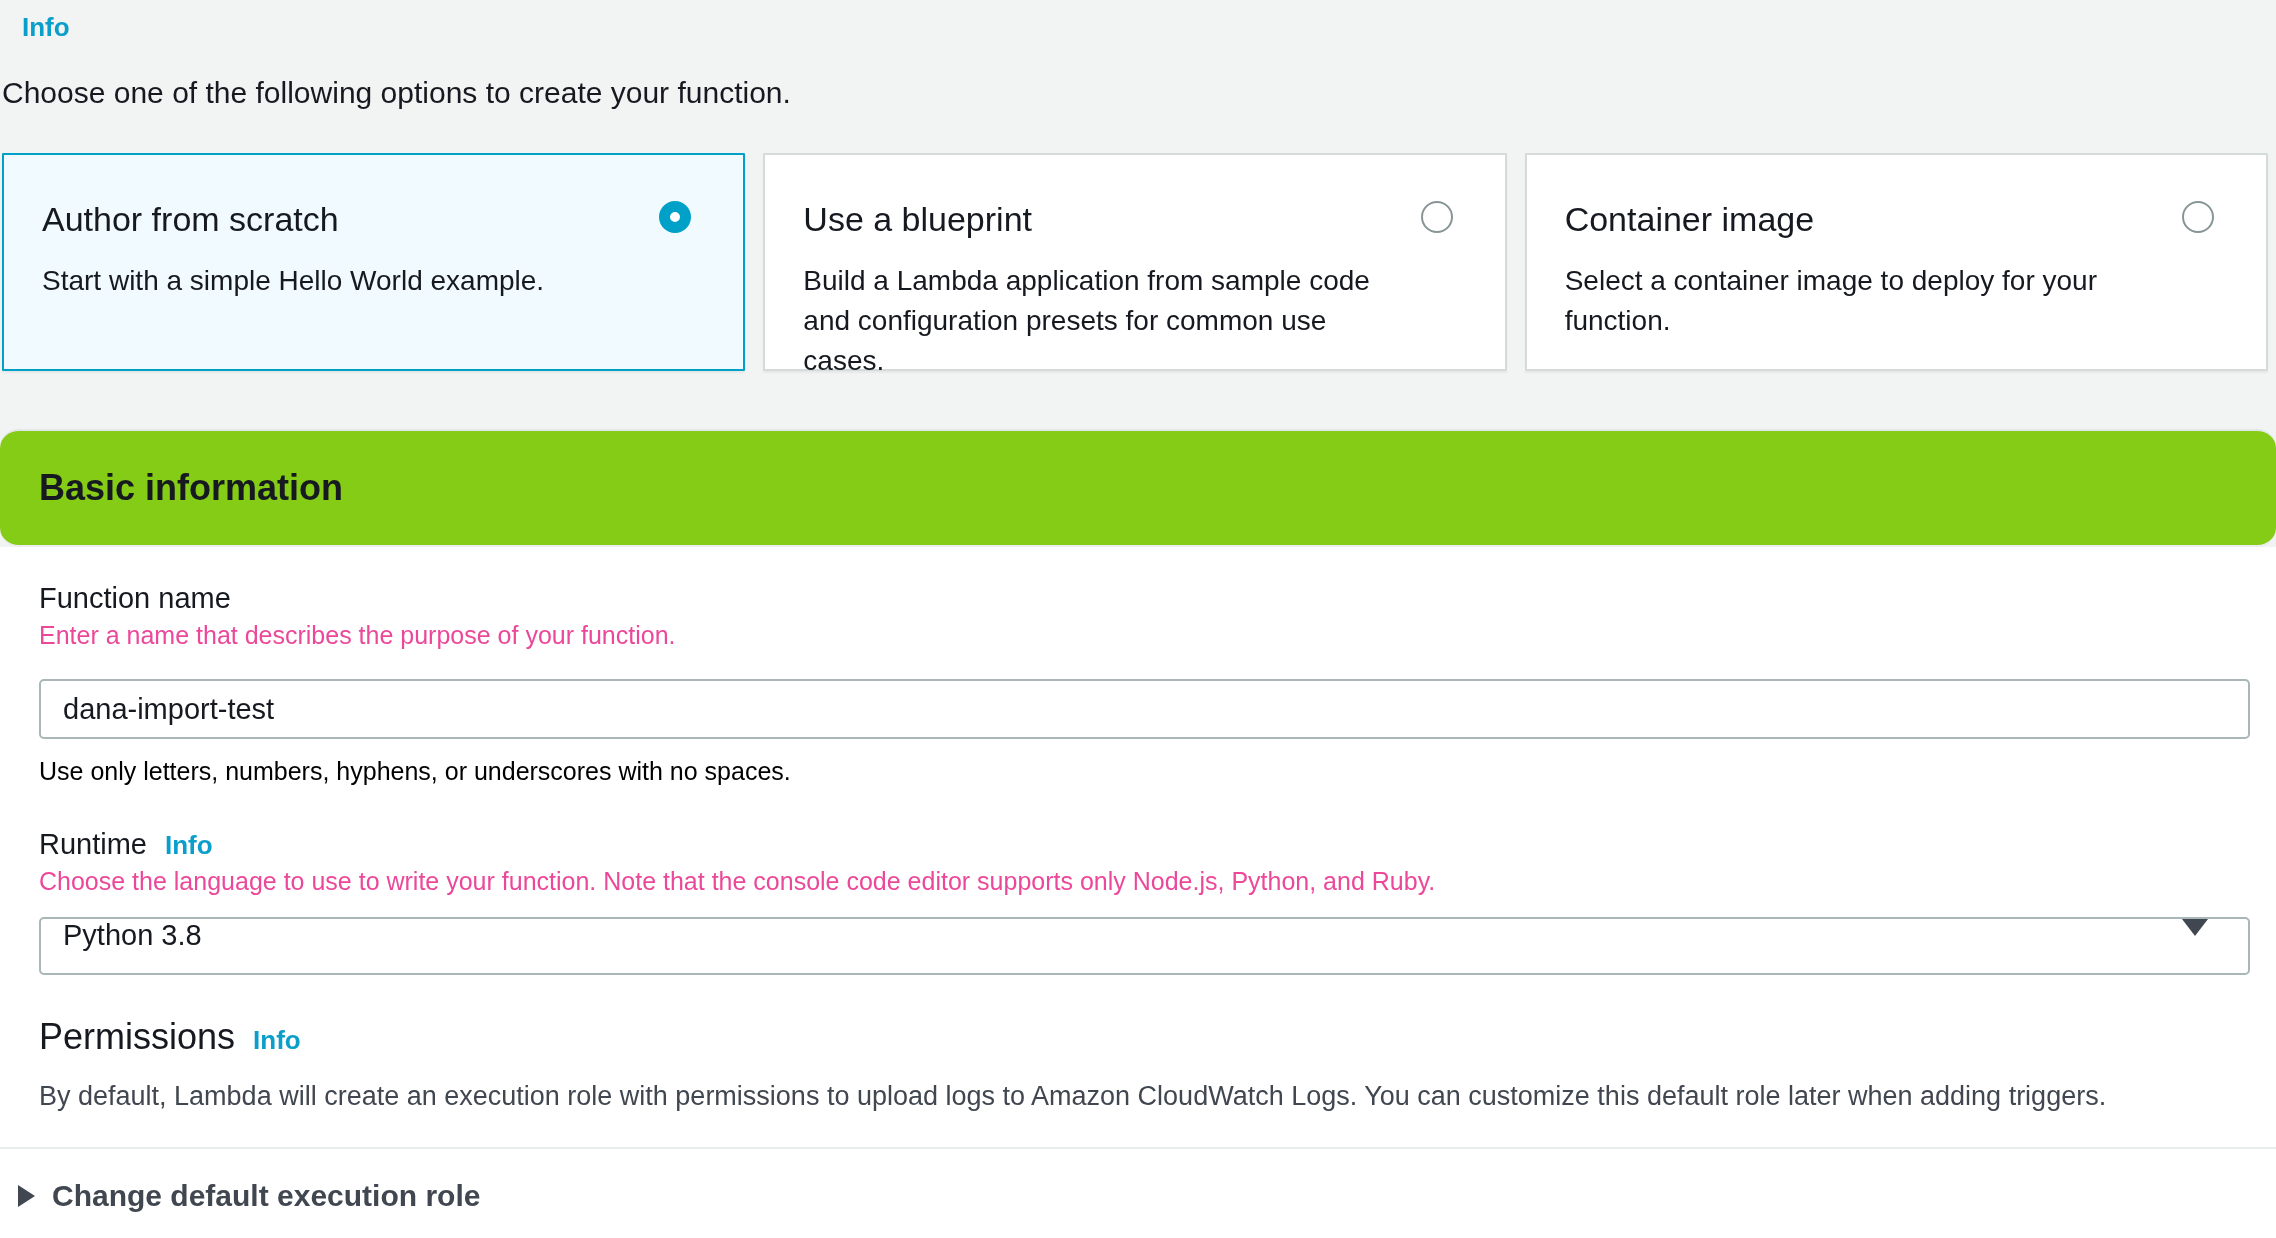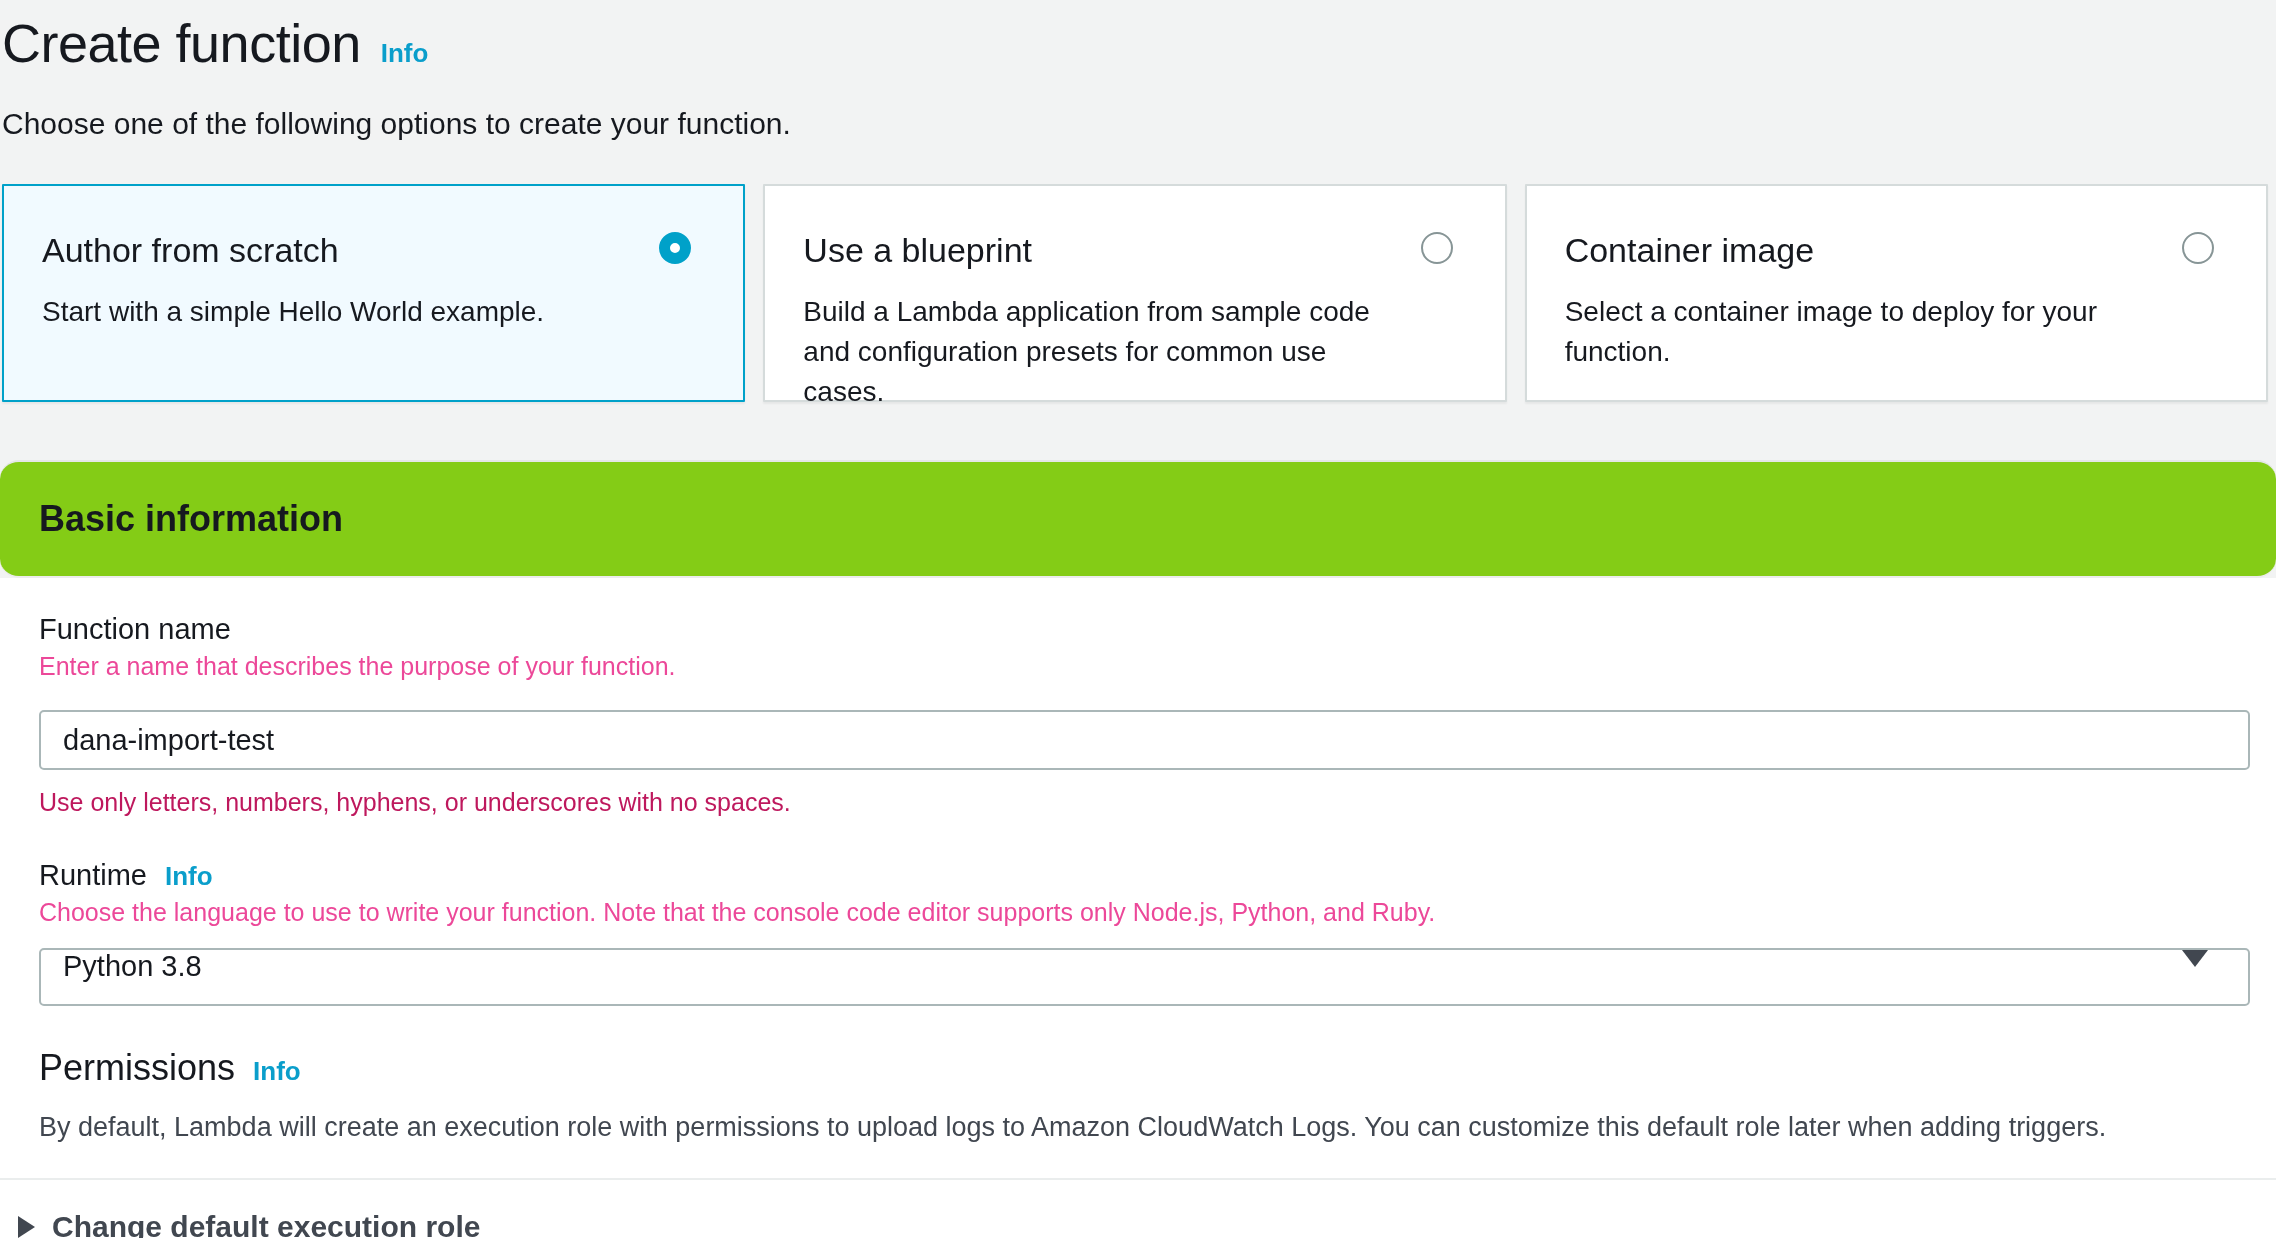--- a/index.html
+++ b/index.html
@@ -43,21 +43,21 @@
     border-top: 2px solid #e4e7e7; border-bottom: 2px solid #ececec;
     display: flex; align-items: center; padding-left: 39px; border-radius: 19px;
   }
   .panel-header h2 { font-size: 36px; font-weight: 700; color: #16191f; }
 
   .panel-body { background: #ffffff; padding: 34px 26px 32px 39px; }
 
   .field-label-row { display: flex; align-items: baseline; }
   .field-label { font-size: 29px; line-height: 34px; color: #16191f; }
   .field-desc  { margin-top: 4px; font-size: 25px; line-height: 32px; color: #ec4899; }
-  .constraint  { margin-top: 16px; font-size: 25px; line-height: 32px; color: #be185d; }
+  .constraint  { margin-top: 16px; font-size: 25px; line-height: 32px; color: #000000; }
 
   .text-input {
     margin-top: 28px; width: 100%; height: 60px;
     border: 2px solid #aab7b8; border-radius: 5px;
     padding: 0 22px; font-size: 29px; color: #16191f;
     font-family: "Liberation Sans", sans-serif; background: #fff; outline: none;
   }
 
   .field-block { margin-top: 40px; }
   .label-info { font-size: 26px; font-weight: 700; color: #0a9ecb; margin-left: 18px; text-decoration: none; cursor: pointer; }
@@ -89,21 +89,20 @@
     border-top: 11px solid transparent; border-bottom: 11px solid transparent;
     border-left: 17px solid #414750; margin-right: 17px;
   }
   .expander-label { font-size: 30px; font-weight: 700; color: #414750; }
 </style>
 </head>
 <body>
 
 <div class="top">
   <div class="title-row">
-    <h1 class="page-title">Create function</h1>
     <a class="info-link">Info</a>
   </div>
   <div class="subtitle">Choose one of the following options to create your function.</div>
 </div>
 
 <div class="cards">
   <div class="card selected">
     <div class="card-title">Author from scratch</div>
     <div class="card-desc">Start with a simple Hello World example.</div>
     <div class="radio on"></div>

